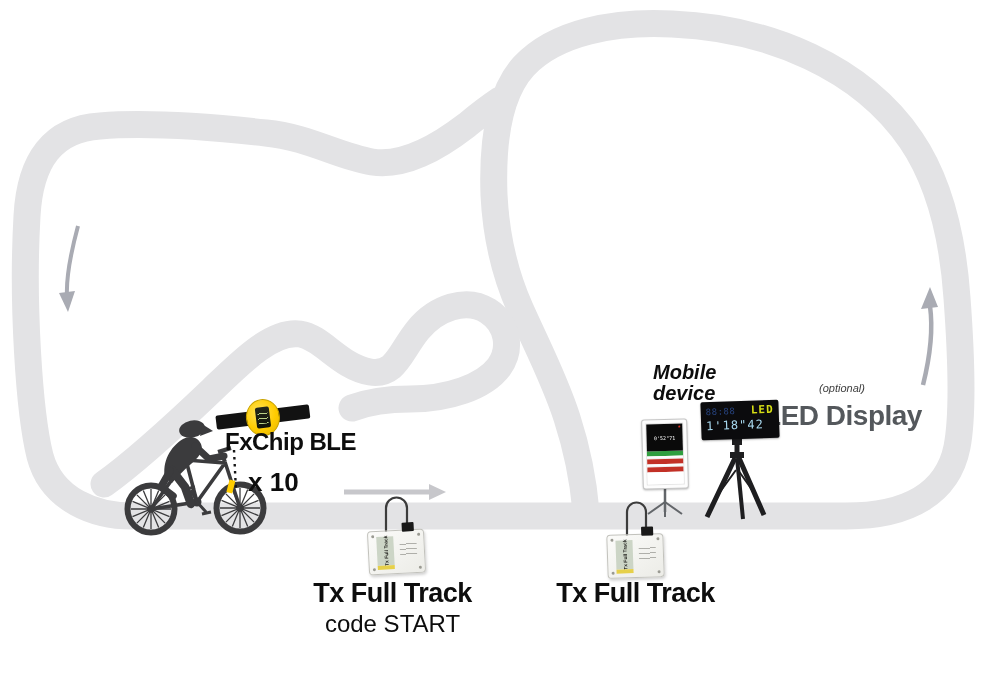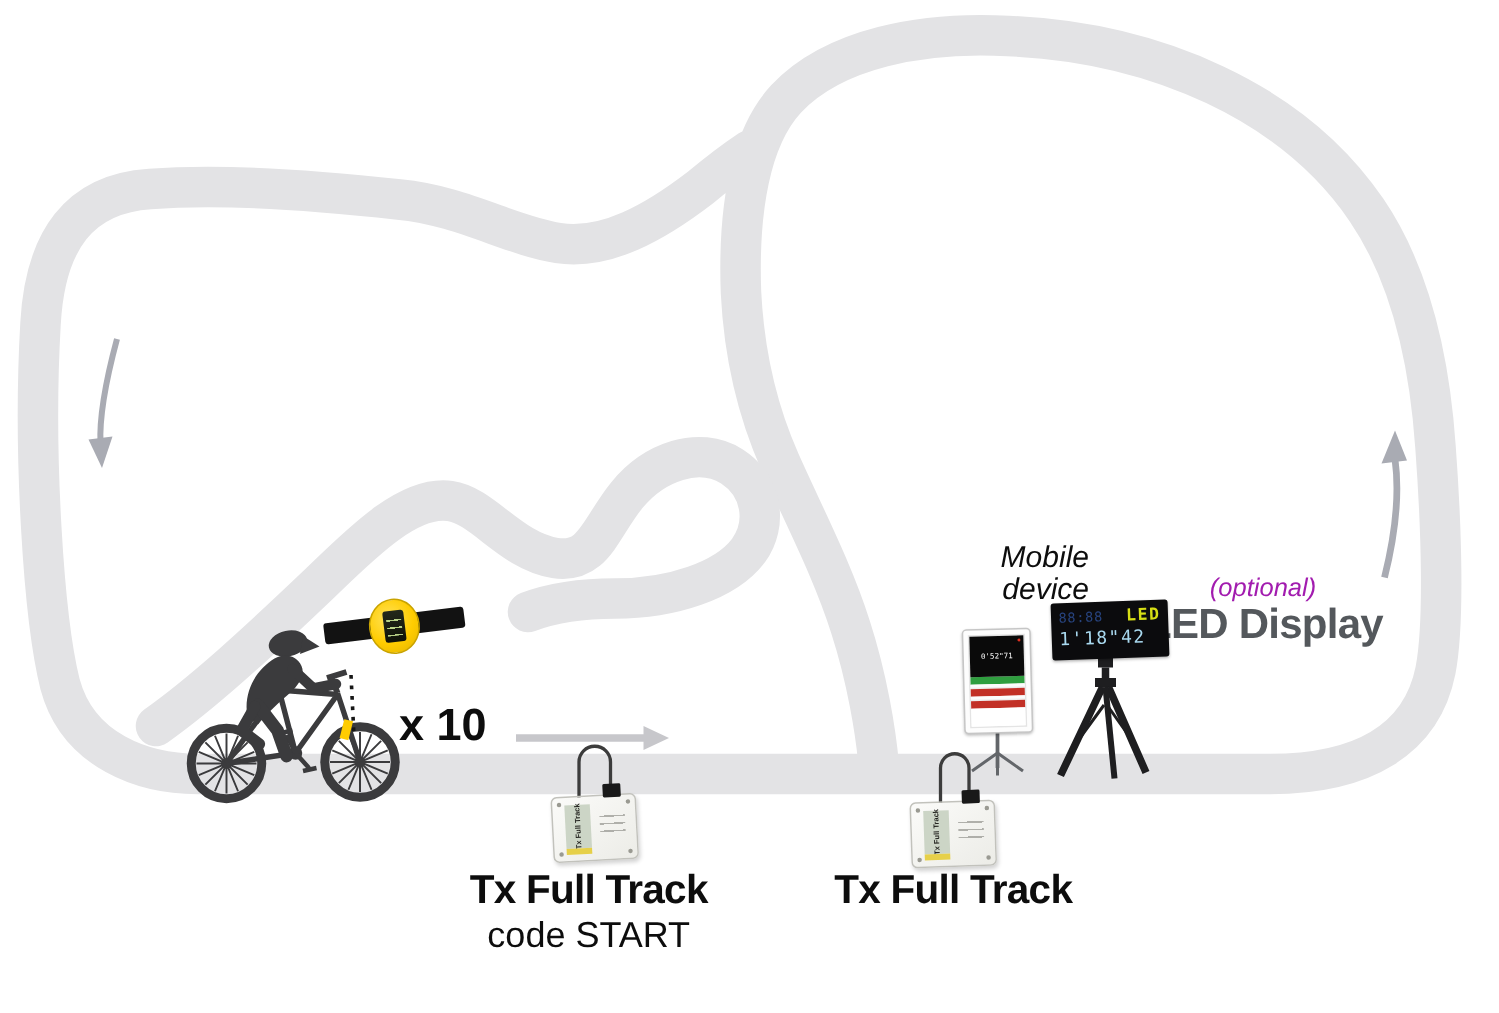--- a/index.html
+++ b/index.html
@@ -5,30 +5,30 @@
   html,body{margin:0;padding:0;background:#fff;}
   #stage{
     position:relative;width:999px;height:675px;background:#ffffff;overflow:hidden;
     font-family:"Liberation Sans",sans-serif;color:#0d0d0d;
   }
   #stage svg{position:absolute;left:0;top:0;}
   .abs{position:absolute;}
 
   
   .fxchip-label{left:225px;top:428px;font-weight:bold;font-size:24px;letter-spacing:-0.5px;}
-  .x10-label{left:266px;top:467px;font-weight:bold;font-size:30px;}
+  .x10-label{left:248px;top:467px;font-weight:bold;font-size:26px;}
   .tx-label{width:215px;text-align:center;}
   .tx-label .l1{font-weight:bold;font-size:27px;line-height:30px;letter-spacing:-0.5px;}
   .tx-label .l2{font-size:24px;line-height:32px;}
   .tx-start{left:285px;top:578px;}
   .tx-finish{left:528px;top:578px;}
-  .mobile-label{left:621px;top:362px;width:105px;text-align:right;
-    font-style:italic;font-weight:normal;font-size:20px;line-height:21px;}
+  .mobile-label{left:653px;top:362px;width:105px;text-align:left;
+    font-style:italic;font-weight:bold;font-size:20px;line-height:21px;}
   .optional-label{left:777px;top:382px;width:130px;text-align:center;
-    font-style:italic;font-size:17px;color:#a21caf;}
+    font-style:italic;font-size:11px;color:#404040;}
   .led-display-label{left:763px;top:400px;width:160px;text-align:center;
     font-weight:bold;font-size:28px;color:#54585c;letter-spacing:-0.5px;}
 
   
   .fxchip{left:216px;top:398px;width:94px;height:40px;transform:rotate(-7deg);}
   .fxchip-strap{position:absolute;left:0;top:12px;width:94px;height:14px;background:#121212;border-radius:2px;}
   .fxchip-body{position:absolute;left:30px;top:1px;width:34px;height:37px;border-radius:50%;
     background:radial-gradient(circle at 40% 35%, #ffe35a, #ffcc00 55%, #e2b400);
     border:1px solid #c9a300;box-sizing:border-box;}
   .fxchip-screen{position:absolute;left:9px;top:7px;width:14px;height:21px;border-radius:2px;
@@ -176,20 +176,21 @@
     </g>
   </svg>
 
   <div class="abs fxchip">
     <div class="fxchip-strap"></div>
     <div class="fxchip-body">
       <div class="fxchip-screen"></div>
     </div>
   </div>
 
+  <div class="abs fxchip-label">FxChip BLE</div>
   <div class="abs x10-label">x 10</div>
 
   <div class="abs device device-start">
     <span class="screw s1"></span>
     <span class="screw s2"></span>
     <span class="screw s3"></span>
     <span class="screw s4"></span>
     <div class="dconn"></div>
     <div class="dlabel">
       <span class="dlabel-text">Tx Full Track</span>

